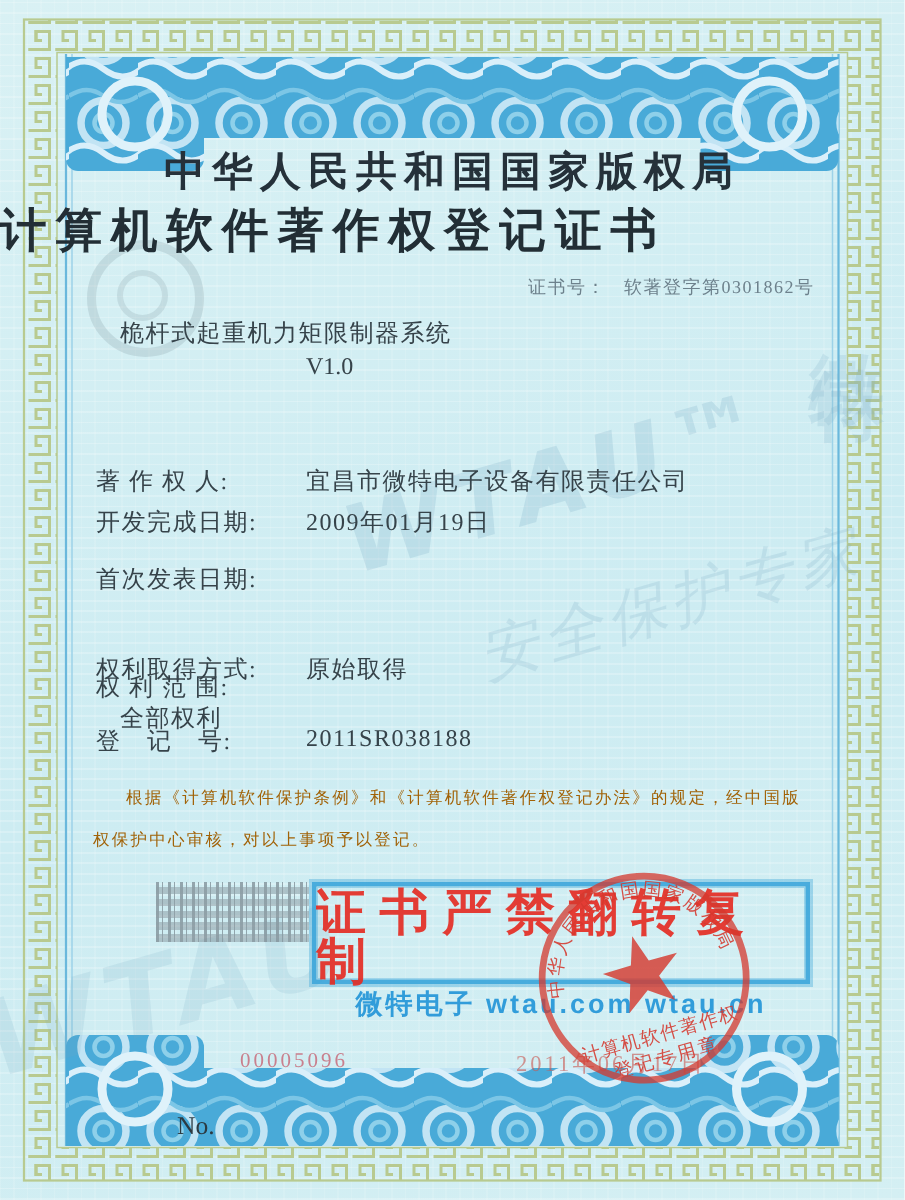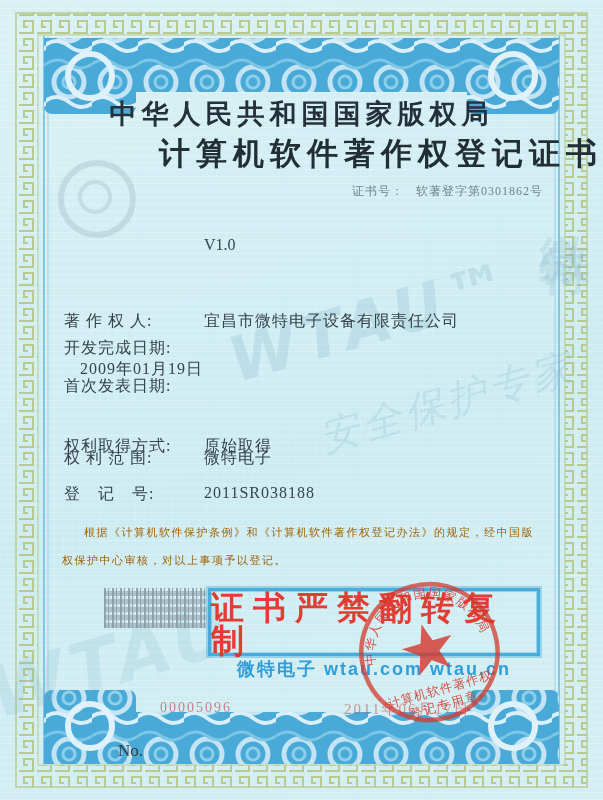--- a/index.html
+++ b/index.html
@@ -18,21 +18,21 @@
   
   .wm{z-index:2;pointer-events:none;white-space:nowrap;}
   .wm-brand{font-family:"DejaVu Sans",sans-serif;font-weight:bold;font-style:italic;}
   .ghost-logo{width:66px;height:66px;border:6px solid rgba(140,165,172,.28);border-radius:50%;}
   .ghost-logo::after{content:"";position:absolute;left:14px;top:14px;width:26px;height:26px;
      border:4px solid rgba(140,165,172,.25);border-radius:50%;}
   
   .txt{z-index:3;}
   .authority{left:0;top:96px;width:603px;text-align:center;font-size:27px;font-weight:700;
      letter-spacing:5px;color:#25313a;}
-  .main-title{left:0;top:133px;width:603px;text-align:right;font-size:31px;font-weight:700;
+  .main-title{left:0;top:133px;width:603px;text-align:left;font-size:31px;font-weight:700;
      letter-spacing:6px;color:#222e35;}
   .certno{left:352px;top:183px;font-size:12px;color:#6d818c;letter-spacing:1px;}
   .row{left:64px;font-size:16px;letter-spacing:1px;display:flex;}
   .row .lab{width:124px;flex:none;}
   .row .val{margin-left:16px;}
   .val2{left:204px;font-size:16px;}
   .statement{left:62px;top:518px;width:482px;font-size:11px;line-height:28px;
      text-indent:2em;letter-spacing:1.5px;color:#a16207;}
   
   .barcode{left:104px;top:588px;width:102px;height:40px;opacity:.75;
@@ -108,45 +108,46 @@
 
 <div class="abs txt authority">中华人民共和国国家版权局</div>
 <div class="abs txt main-title">计算机软件著作权登记证书</div>
 
 <div class="abs txt certno">
   <span>证书号：</span>
   <span style="margin-left:8px;margin-top:32px;">软著登字第0301862号</span>
 </div>
 
 <div class="abs txt row" style="top:212px;">
+  <span class="val">桅杆式起重机力矩限制器系统</span>
 </div>
 <div class="abs txt val2" style="top:236px;text-align:center;">V1.0</div>
 
 <div class="abs txt row" style="top:278px;margin-top:33px;">
   <span class="lab">著 作 权 人:</span>
   <span class="val">宜昌市微特电子设备有限责任公司</span>
 </div>
 
-<div class="abs txt row" style="top:338px;flex-direction:column;">
+<div class="abs txt row" style="top:338px;">
   <span class="lab">开发完成日期:</span>
   <span class="val">2009年01月19日</span>
 </div>
 
 <div class="abs txt row" style="top:376px;">
   <span class="lab">首次发表日期:</span>
 </div>
 
 <div class="abs txt row" style="top:412px;margin-top:24px;">
   <span class="lab">权利取得方式:</span>
   <span class="val">原始取得</span>
 </div>
 
-<div class="abs txt row" style="top:448px;">
+<div class="abs txt row" style="top:448px;flex-direction:column;">
   <span class="lab">权 利 范 围:</span>
-  <span class="val">微特电子</span>
+  <span class="val">全部权利</span>
 </div>
 
 <div class="abs txt row" style="top:484px;">
   <span class="lab">登　记　号:</span>
   <span class="val">2011SR038188</span>
 </div>
 
 <div class="abs txt statement">根据《计算机软件保护条例》和《计算机软件著作权登记办法》的规定，经中国版权保护中心审核，对以上事项予以登记。</div>
 
 <div class="abs barcode txt"></div>

